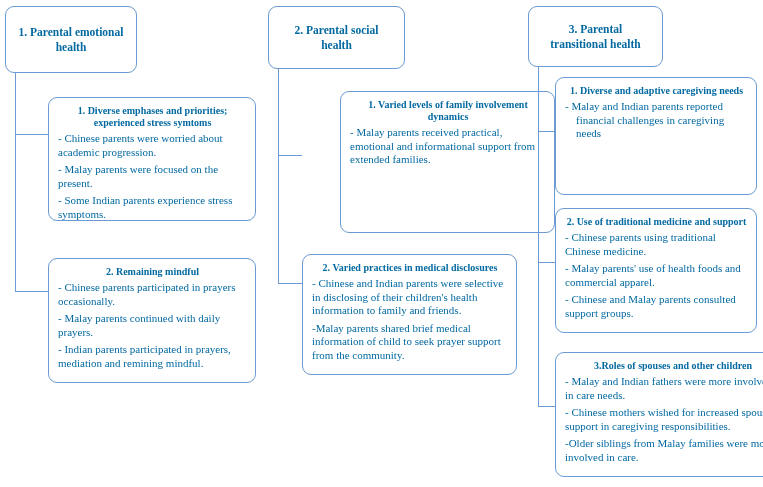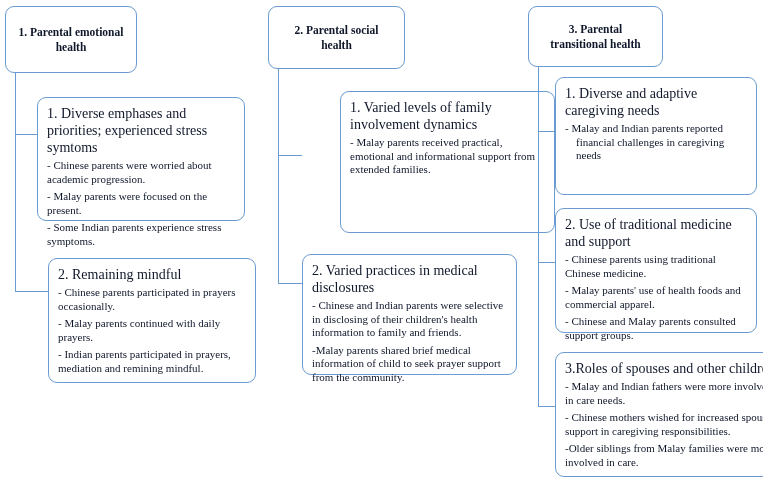--- a/index.html
+++ b/index.html
@@ -14,45 +14,46 @@
     background: #ffffff;
     font-family: "Liberation Serif", "DejaVu Serif", serif;
     overflow: hidden;
   }
   .box {
     position: absolute;
     box-sizing: border-box;
     border: 1.2px solid #6b9bd2;
     border-radius: 9px;
     background: #ffffff;
-    color: #0f172a;
+    color: #0369a1;
   }
   .header-box {
     display: flex;
     align-items: center;
     justify-content: center;
     text-align: center;
     padding: 4px 10px;
   }
   .header-title {
     font-weight: bold;
     font-size: 11.5px;
     line-height: 1.28;
   }
   .header-box.left-align .header-title {
     width: 100%;
   }
   .detail-box {
     padding: 7px 8px 6px 9px;
   }
   .detail-title {
-    font-weight: normal;
-    font-size: 14px;
+    font-weight: bold;
+    font-size: 10px;
     line-height: 1.22;
     margin: 0 0 3px 0;
+    text-align: center;
   }
   .detail-line {
     font-size: 11px;
     line-height: 1.23;
     margin: 0 0 4px 0;
   }
   .detail-line:last-child { margin-bottom: 0; }
   .detail-line.hanging {
     padding-left: 11px;
     text-indent: -11px;
@@ -70,21 +71,21 @@
 <div id="canvas">
 
   <div class="box header-box" style="left:5px; top:6px; width:132px; height:67px;">
     <div class="header-title">1. Parental emotional health</div>
   </div>
 
   <div class="connector v" style="left:15px; top:73px; height:219px;"></div>
   <div class="connector h" style="left:15px; top:134px; width:33px;"></div>
   <div class="connector h" style="left:15px; top:291px; width:33px;"></div>
 
-  <div class="box detail-box" style="left:37px; top:97px; width:208px; height:124px;">
+  <div class="box detail-box" style="left:48px; top:97px; width:208px; height:124px;">
     <div class="detail-title">1. Diverse emphases and priorities; experienced stress symtoms</div>
     <div class="detail-line">- Chinese parents were worried about academic progression.</div>
     <div class="detail-line">- Malay parents were focused on the present.</div>
     <div class="detail-line">- Some Indian parents experience stress symptoms.</div>
   </div>
 
   <div class="box detail-box" style="left:48px; top:258px; width:208px; height:125px;">
     <div class="detail-title">2. Remaining mindful</div>
     <div class="detail-line">- Chinese parents participated in prayers occasionally.</div>
     <div class="detail-line">- Malay parents continued with daily prayers.</div>

